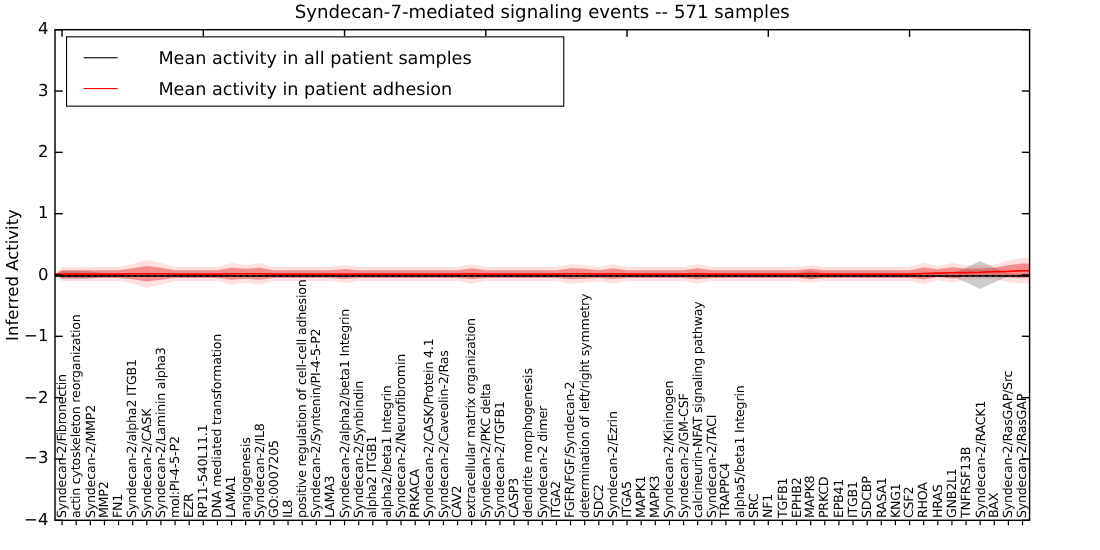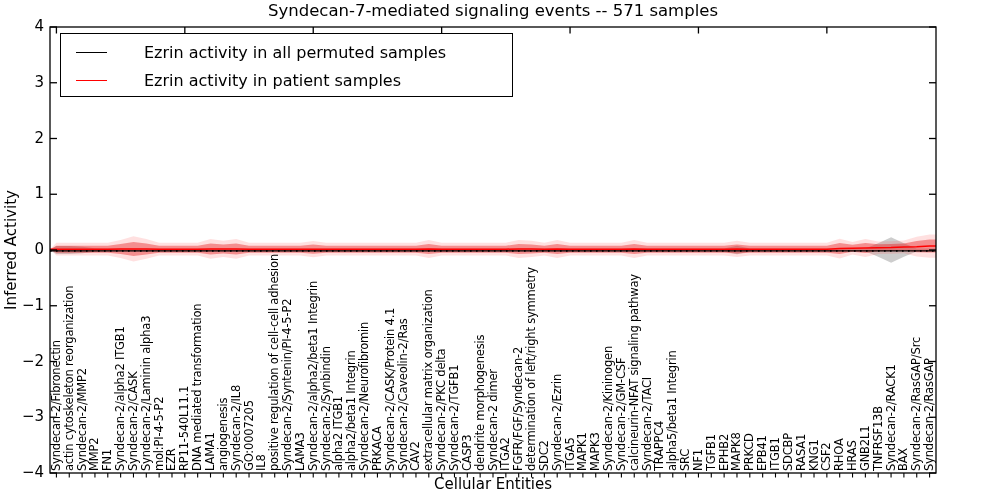--- a/index.html
+++ b/index.html
@@ -20,21 +20,20 @@
   .legend-line{width:31px;height:0;border-top:1.6px solid #000;margin-left:15px;flex:0 0 auto;}
   .legend-text{font-size:16px;margin-left:37px;white-space:nowrap;}
   svg{position:absolute;left:0;top:0;}
 </style>
 </head>
 <body>
 
 <div id="fig">
   <div id="title">Syndecan-7-mediated signaling events -- 571 samples</div>
   <div id="ylabel">Inferred Activity</div>
-  <div id="xlabel">Cellular Entities</div>
   <svg id="plot" width="1000" height="500">
       <polygon points="50,250.0 56.4,246.1 69.3,246.1 82.1,246.7 94.9,248.3 107.8,248.6 120.6,248.6 133.5,248.6 146.3,248.6 159.1,248.6 172.0,248.6 184.8,248.6 197.7,248.6 210.5,248.6 223.3,248.6 236.2,248.6 249.0,248.6 261.9,248.6 274.7,248.6 287.6,248.6 300.4,248.6 313.2,248.6 326.1,248.6 338.9,248.6 351.8,248.6 364.6,248.6 377.4,248.6 390.3,248.6 403.1,248.6 416.0,248.6 428.8,248.6 441.6,248.6 454.5,248.6 467.3,248.6 480.2,248.6 493.0,248.6 505.8,248.6 518.7,248.6 531.5,248.6 544.4,248.6 557.2,248.6 570.0,248.6 582.9,248.6 595.7,248.6 608.6,248.6 621.4,248.6 634.2,248.6 647.1,248.6 659.9,248.6 672.8,248.6 685.6,248.6 698.4,248.6 711.3,248.6 724.1,248.6 737.0,245.8 749.8,248.6 762.7,248.6 775.5,248.6 788.3,248.6 801.2,248.6 814.0,248.6 826.9,248.6 839.7,248.6 852.5,248.6 865.4,248.6 878.2,243.3 891.1,237.2 903.9,243.3 916.7,248.6 929.6,248.6 936,248.6 936,251.4 929.6,251.4 916.7,251.4 903.9,256.7 891.1,262.8 878.2,256.7 865.4,251.4 852.5,251.4 839.7,251.4 826.9,251.4 814.0,251.4 801.2,251.4 788.3,251.4 775.5,251.4 762.7,251.4 749.8,251.4 737.0,254.2 724.1,251.4 711.3,251.4 698.4,251.4 685.6,251.4 672.8,251.4 659.9,251.4 647.1,251.4 634.2,251.4 621.4,251.4 608.6,251.4 595.7,251.4 582.9,251.4 570.0,251.4 557.2,251.4 544.4,251.4 531.5,251.4 518.7,251.4 505.8,251.4 493.0,251.4 480.2,251.4 467.3,251.4 454.5,251.4 441.6,251.4 428.8,251.4 416.0,251.4 403.1,251.4 390.3,251.4 377.4,251.4 364.6,251.4 351.8,251.4 338.9,251.4 326.1,251.4 313.2,251.4 300.4,251.4 287.6,251.4 274.7,251.4 261.9,251.4 249.0,251.4 236.2,251.4 223.3,251.4 210.5,251.4 197.7,251.4 184.8,251.4 172.0,251.4 159.1,251.4 146.3,251.4 133.5,251.4 120.6,251.4 107.8,251.4 94.9,251.7 82.1,253.3 69.3,253.9 56.4,253.9 50,250.0" fill="rgba(130,130,130,0.40)" stroke="none"></polygon>
       <polygon points="50,249.2 56.4,242.8 69.3,242.8 82.1,242.8 94.9,242.8 107.8,242.8 120.6,239.9 133.5,236.2 146.3,239.0 159.1,242.8 172.0,242.8 184.8,242.8 197.7,242.8 210.5,239.0 223.3,240.8 236.2,239.0 249.0,242.8 261.9,242.8 274.7,242.8 287.6,242.8 300.4,242.8 313.2,241.0 326.1,242.8 338.9,242.8 351.8,242.8 364.6,242.8 377.4,242.8 390.3,242.8 403.1,242.8 416.0,242.8 428.8,239.9 441.6,242.8 454.5,242.8 467.3,242.8 480.2,242.8 493.0,242.8 505.8,242.8 518.7,239.9 531.5,240.8 544.4,242.8 557.2,239.9 570.0,242.8 582.9,242.8 595.7,242.8 608.6,242.8 621.4,242.8 634.2,239.9 647.1,242.8 659.9,242.8 672.8,242.8 685.6,242.8 698.4,242.8 711.3,242.8 724.1,242.8 737.0,240.8 749.8,242.8 762.7,242.8 775.5,242.8 788.3,242.8 801.2,242.8 814.0,242.8 826.9,242.8 839.7,238.7 852.5,242.0 865.4,239.0 878.2,241.4 891.1,241.2 903.9,240.6 916.7,236.7 929.6,234.4 936,234.4 936,257.8 929.6,257.8 916.7,256.6 903.9,253.3 891.1,253.8 878.2,254.1 865.4,257.1 852.5,254.6 839.7,258.5 826.9,255.5 814.0,255.5 801.2,255.5 788.3,255.5 775.5,255.5 762.7,255.5 749.8,255.5 737.0,257.0 724.1,255.5 711.3,255.5 698.4,255.5 685.6,255.5 672.8,255.5 659.9,255.5 647.1,255.5 634.2,257.9 621.4,255.5 608.6,255.5 595.7,255.5 582.9,255.5 570.0,255.5 557.2,257.9 544.4,255.5 531.5,257.0 518.7,257.9 505.8,255.5 493.0,255.5 480.2,255.5 467.3,255.5 454.5,255.5 441.6,255.5 428.8,257.9 416.0,255.5 403.1,255.5 390.3,255.5 377.4,255.5 364.6,255.5 351.8,255.5 338.9,255.5 326.1,255.5 313.2,257.3 300.4,255.5 287.6,255.5 274.7,255.5 261.9,255.5 249.0,255.5 236.2,258.8 223.3,257.0 210.5,258.8 197.7,255.5 184.8,255.5 172.0,255.5 159.1,255.5 146.3,258.8 133.5,261.5 120.6,257.9 107.8,255.5 94.9,255.5 82.1,255.5 69.3,255.5 56.4,255.5 50,249.2" fill="rgba(255,60,60,0.16)" stroke="none"></polygon>
       <polygon points="50,249.2 56.4,245.7 69.3,245.7 82.1,245.7 94.9,245.7 107.8,245.7 120.6,243.9 133.5,241.9 146.3,243.4 159.1,245.7 172.0,245.7 184.8,245.7 197.7,245.7 210.5,243.4 223.3,244.4 236.2,243.4 249.0,245.7 261.9,245.7 274.7,245.7 287.6,245.7 300.4,245.7 313.2,244.6 326.1,245.7 338.9,245.7 351.8,245.7 364.6,245.7 377.4,245.7 390.3,245.7 403.1,245.7 416.0,245.7 428.8,243.9 441.6,245.7 454.5,245.7 467.3,245.7 480.2,245.7 493.0,245.7 505.8,245.7 518.7,243.9 531.5,244.4 544.4,245.7 557.2,243.9 570.0,245.7 582.9,245.7 595.7,245.7 608.6,245.7 621.4,245.7 634.2,243.9 647.1,245.7 659.9,245.7 672.8,245.7 685.6,245.7 698.4,245.7 711.3,245.7 724.1,245.7 737.0,244.4 749.8,245.7 762.7,245.7 775.5,245.7 788.3,245.7 801.2,245.7 814.0,245.7 826.9,245.7 839.7,243.1 852.5,244.8 865.4,243.0 878.2,244.3 891.1,244.0 903.9,243.4 916.7,241.1 929.6,239.6 936,239.6 936,252.6 929.6,252.6 916.7,252.2 903.9,250.4 891.1,251.0 878.2,251.3 865.4,253.1 852.5,251.8 839.7,254.1 826.9,252.7 814.0,252.7 801.2,252.7 788.3,252.7 775.5,252.7 762.7,252.7 749.8,252.7 737.0,253.4 724.1,252.7 711.3,252.7 698.4,252.7 685.6,252.7 672.8,252.7 659.9,252.7 647.1,252.7 634.2,253.9 621.4,252.7 608.6,252.7 595.7,252.7 582.9,252.7 570.0,252.7 557.2,253.9 544.4,252.7 531.5,253.4 518.7,253.9 505.8,252.7 493.0,252.7 480.2,252.7 467.3,252.7 454.5,252.7 441.6,252.7 428.8,253.9 416.0,252.7 403.1,252.7 390.3,252.7 377.4,252.7 364.6,252.7 351.8,252.7 338.9,252.7 326.1,252.7 313.2,253.7 300.4,252.7 287.6,252.7 274.7,252.7 261.9,252.7 249.0,252.7 236.2,254.4 223.3,253.4 210.5,254.4 197.7,252.7 184.8,252.7 172.0,252.7 159.1,252.7 146.3,254.4 133.5,255.9 120.6,253.9 107.8,252.7 94.9,252.7 82.1,252.7 69.3,252.7 56.4,252.7 50,249.2" fill="rgba(228,26,28,0.42)" stroke="none"></polygon>
       <polyline points="50,250.9 936,250.9" fill="none" stroke="#000000" stroke-width="1.4"></polyline>
       <polyline points="50,249.2 56.4,249.2 69.3,249.2 82.1,249.2 94.9,249.2 107.8,249.2 120.6,248.9 133.5,248.9 146.3,248.9 159.1,249.2 172.0,249.2 184.8,249.2 197.7,249.2 210.5,248.9 223.3,248.9 236.2,248.9 249.0,249.2 261.9,249.2 274.7,249.2 287.6,249.2 300.4,249.2 313.2,249.2 326.1,249.2 338.9,249.2 351.8,249.2 364.6,249.2 377.4,249.2 390.3,249.2 403.1,249.2 416.0,249.2 428.8,248.9 441.6,249.2 454.5,249.2 467.3,249.2 480.2,249.2 493.0,249.2 505.8,249.2 518.7,248.9 531.5,248.9 544.4,249.2 557.2,248.9 570.0,249.2 582.9,249.2 595.7,249.2 608.6,249.2 621.4,249.2 634.2,248.9 647.1,249.2 659.9,249.2 672.8,249.2 685.6,249.2 698.4,249.2 711.3,249.2 724.1,249.2 737.0,248.9 749.8,249.2 762.7,249.2 775.5,249.2 788.3,249.2 801.2,249.2 814.0,249.2 826.9,249.2 839.7,248.6 852.5,248.3 865.4,248.0 878.2,247.8 891.1,247.5 903.9,246.9 916.7,246.7 929.6,246.1 936,246.1" fill="none" stroke="#ff0000" stroke-width="1.5"></polyline>
       <line x1="50" y1="250.9" x2="936" y2="250.9" stroke="#000000" stroke-width="1.6" stroke-dasharray="1.6 4.4"></line>
       <rect x="50" y="27" width="886" height="446" fill="none" stroke="#000000" stroke-width="1.3"></rect>
       <line x1="50" y1="27" x2="57" y2="27" stroke="#000000" stroke-width="1.3"></line>
       <line x1="936" y1="27" x2="929" y2="27" stroke="#000000" stroke-width="1.3"></line>
@@ -209,20 +208,20 @@
       <div class="xtick-label" style="left: 858.877px; top: 471px;">GNB2L1</div>
       <div class="xtick-label" style="left: 871.717px; top: 471px;">TNFRSF13B</div>
       <div class="xtick-label" style="left: 884.558px; top: 471px;">Syndecan-2/RACK1</div>
       <div class="xtick-label" style="left: 897.399px; top: 471px;">BAX</div>
       <div class="xtick-label" style="left: 910.239px; top: 471px;">Syndecan-2/RasGAP/Src</div>
       <div class="xtick-label" style="left: 923.08px; top: 471px;">Syndecan-2/RasGAP</div>
     </div>
   <div id="legend">
       <div class="legend-row" style="top: 4px;">
         <div class="legend-line" style="border-top-color: rgb(0, 0, 0);"></div>
-        <div class="legend-text">Ezrin activity in all permuted samples</div>
+        <div class="legend-text">Mean activity in all patient samples</div>
       </div>
       <div class="legend-row" style="top: 32px;">
         <div class="legend-line" style="border-top-color: rgb(255, 0, 0);"></div>
-        <div class="legend-text">Ezrin activity in patient samples</div>
+        <div class="legend-text">Mean activity in patient adhesion</div>
       </div>
     </div>
 </div>
 
 </body></html>

